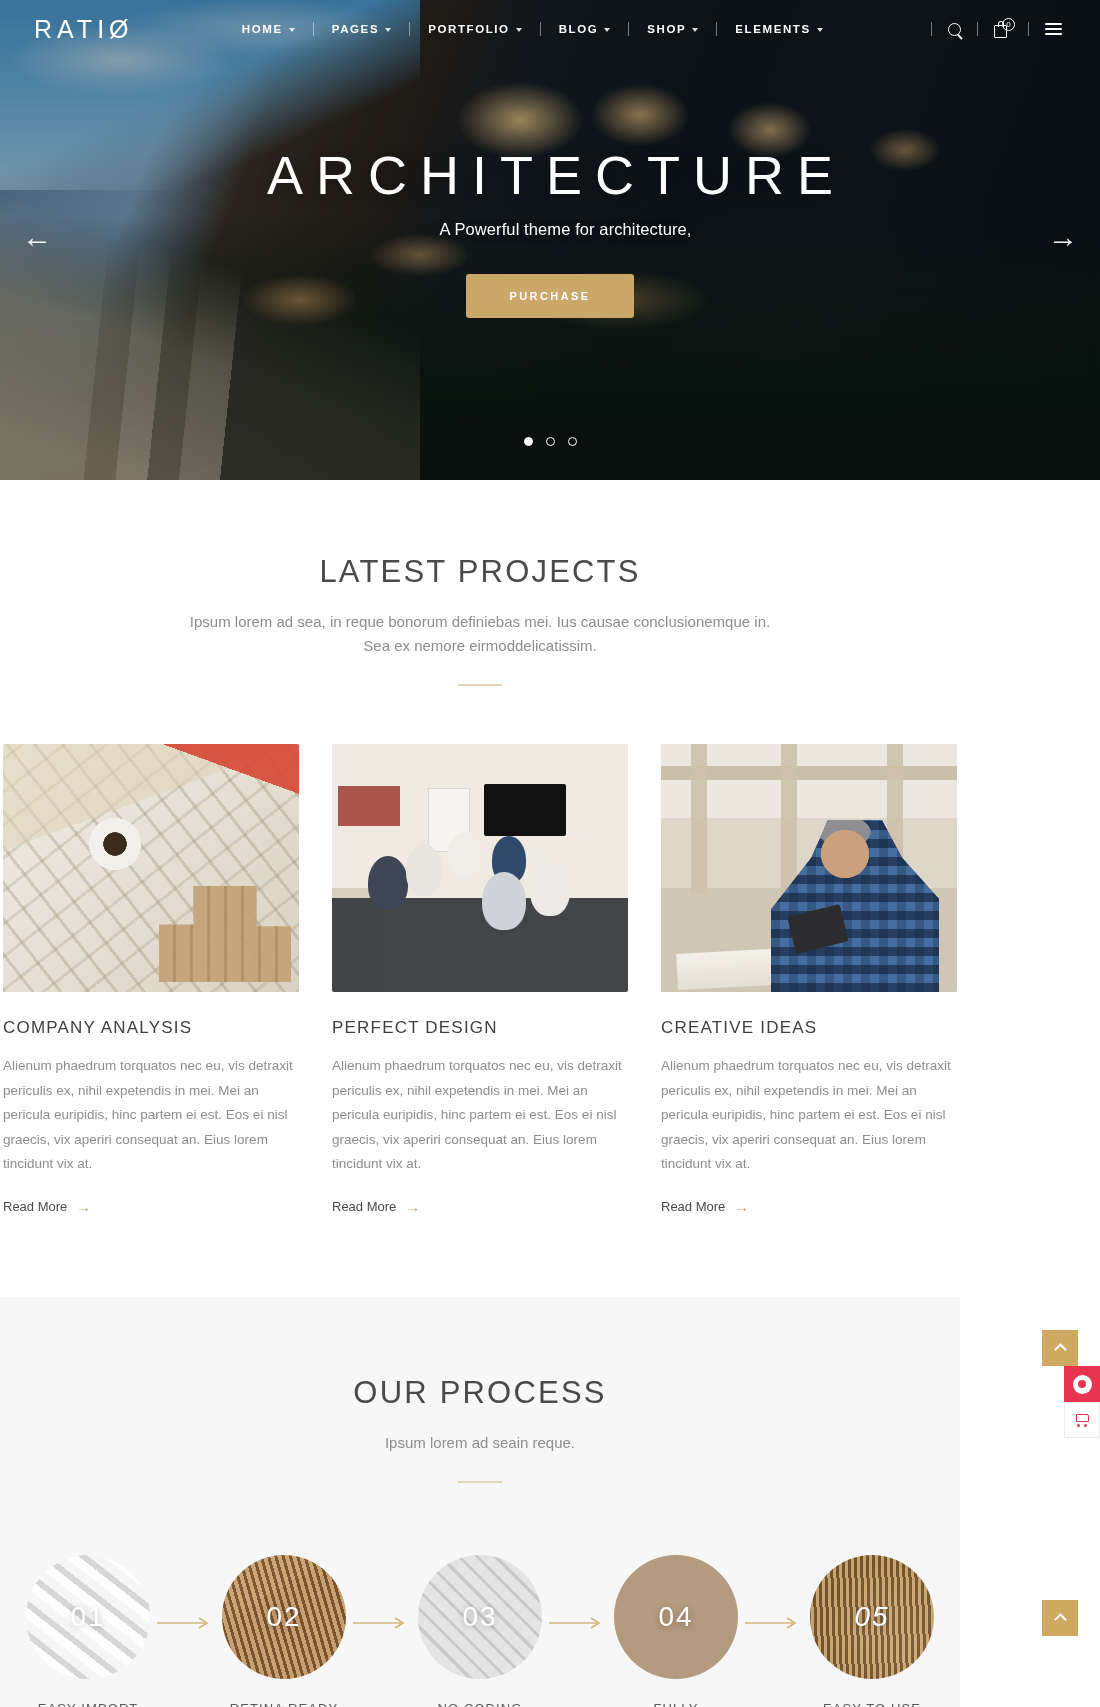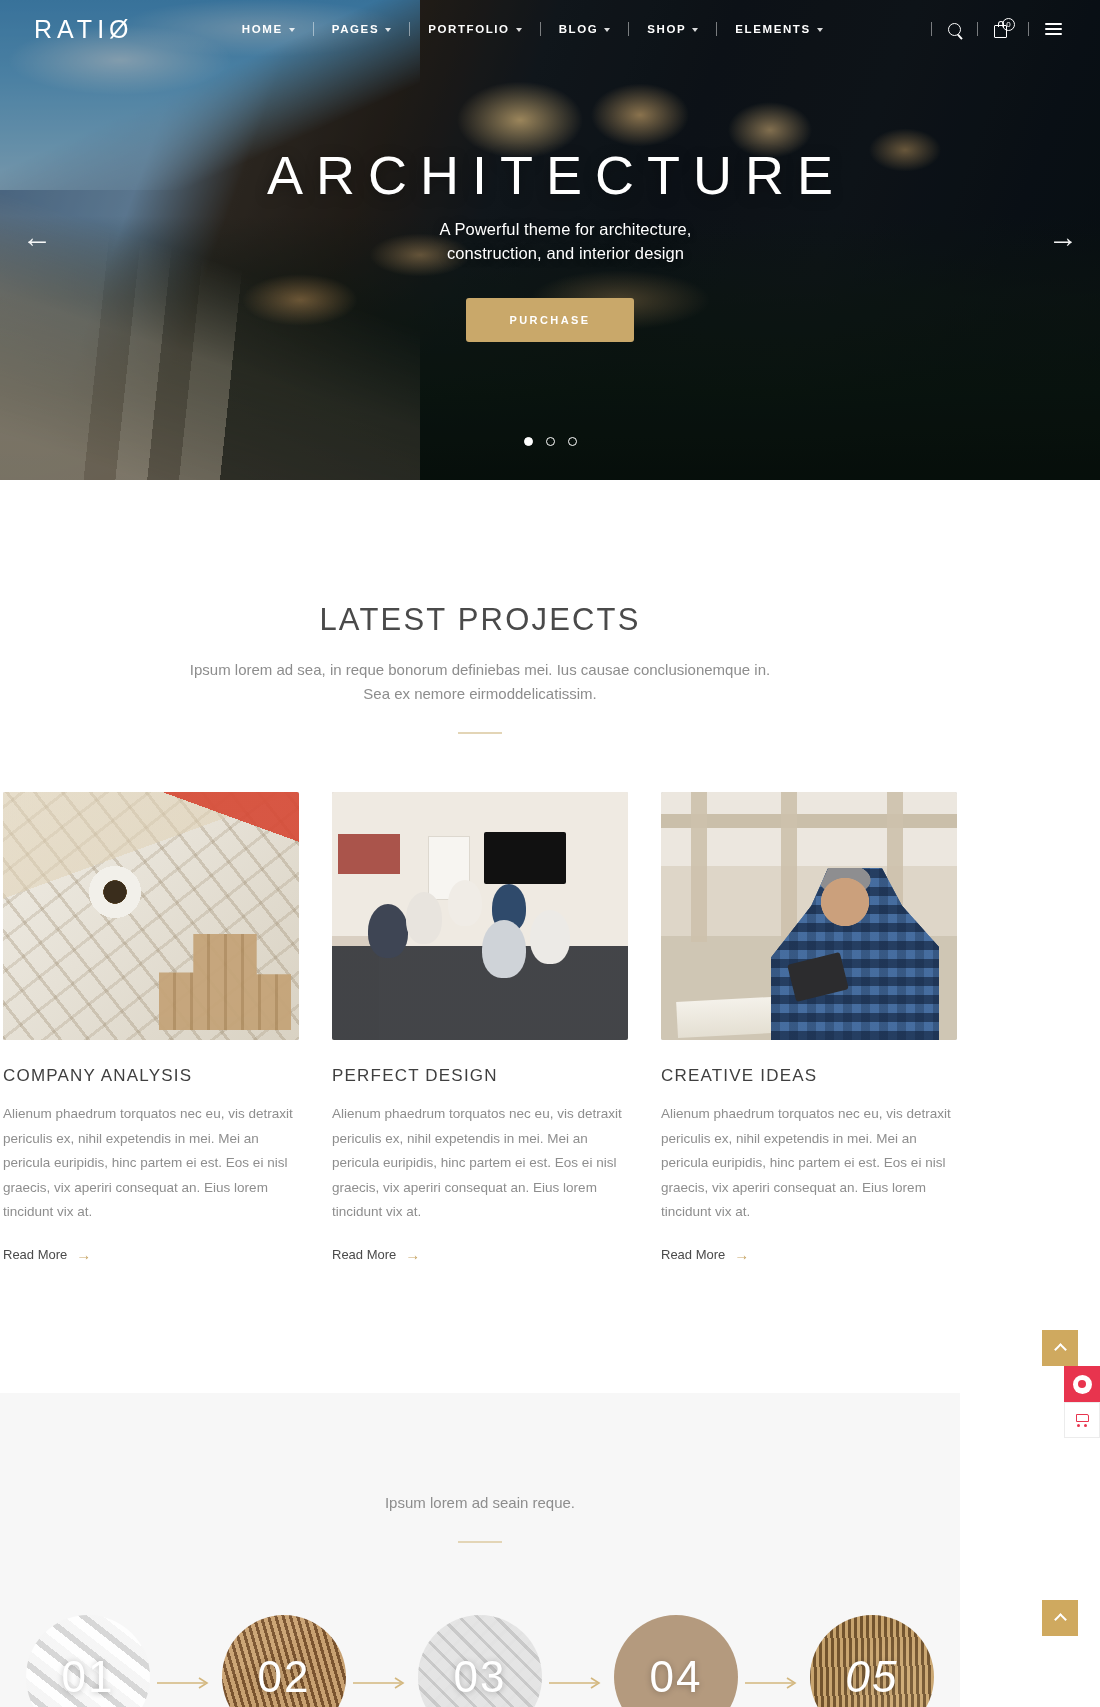--- a/index.html
+++ b/index.html
@@ -156,21 +156,21 @@
     position: absolute; left: 0; right: 0; bottom: 34px; z-index: 15;
     display: flex; justify-content: center; gap: 13px;
   }
   .dot {
     width: 9px; height: 9px; border-radius: 50%;
     border: 1.4px solid #fff; background: transparent; cursor: pointer;
   }
   .dot.active { background: #fff; }
 
   
-  .section { width: 960px; margin-top: 48px; }
+  .section { width: 960px; }
   .sec-white { background: #fff; padding: 74px 0 82px; }
   .sec-grey { background: #f7f7f7; padding: 78px 0 40px; }
   .sec-head { text-align: center; }
   .sec-title {
     font-size: 31px; font-weight: 300; color: #4a4a4a; letter-spacing: 2.2px;
   }
   .sec-sub {
     margin: 20px auto 0; max-width: 600px;
     font-size: 15px; color: #8d8d8d; line-height: 1.6; font-weight: 400;
   }
@@ -282,21 +282,21 @@
     margin-top: 72px; display: flex; align-items: flex-start;
     justify-content: center; gap: 0; padding: 0 66px;
   }
   .step { width: 168px; text-align: center; }
   .step-circle {
     width: 124px; height: 124px; border-radius: 50%;
     margin: 0 auto; position: relative; overflow: hidden;
     display: flex; align-items: center; justify-content: center;
   }
   .step-num {
-    position: relative; z-index: 3; color: #fff; font-size: 44px;
+    position: relative; z-index: 3; color: #fff; font-size: 28px;
     font-weight: 200; letter-spacing: 2px;
     text-shadow: 0 1px 6px rgba(0,0,0,.25);
   }
   .tex1 {
     background:
       repeating-linear-gradient(38deg, rgba(255,255,255,.95) 0 9px, rgba(214,214,214,.95) 9px 15px, rgba(246,246,246,.95) 15px 24px),
       #ededed;
   }
   .tex2 {
     background:
@@ -437,21 +437,20 @@
     </div>
   </div>
 
   <div class="hero-arrow left">←</div>
   <div class="hero-arrow right">→</div>
 
   <div class="hero-content">
     <div class="hero-title">ARCHITECTURE</div>
     <div class="hero-sub">
       <span>A Powerful theme for architecture,</span>
-      <span>construction, and interior design</span>
     </div>
     <button class="btn-purchase">PURCHASE</button>
   </div>
 
   <div class="hero-dots">
     <span class="dot active"></span>
     <span class="dot"></span>
     <span class="dot"></span>
   </div>
 </div>
@@ -518,20 +517,21 @@
       <div class="read-more">
         <span>Read More</span>
         <span class="ra">→</span>
       </div>
     </div>
   </div>
 </div>
 
 <div class="section sec-grey">
   <div class="sec-head">
+    <div class="sec-title">OUR PROCESS</div>
     <div class="sec-sub">Ipsum lorem ad seain reque.</div>
     <div class="sec-rule"></div>
   </div>
 
   <div class="process">
     <div class="step">
       <div class="step-circle tex1">
         <span class="step-num">01</span>
       </div>
       <div class="step-label">EASY IMPORT</div>

